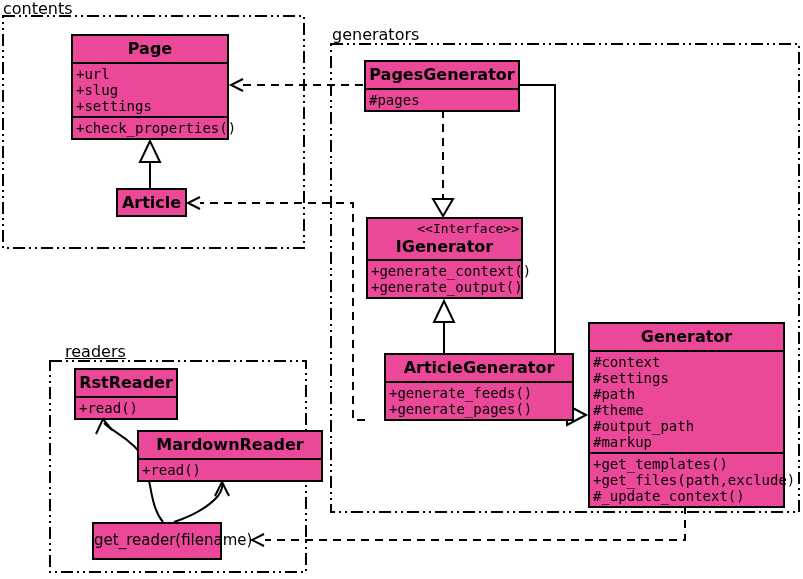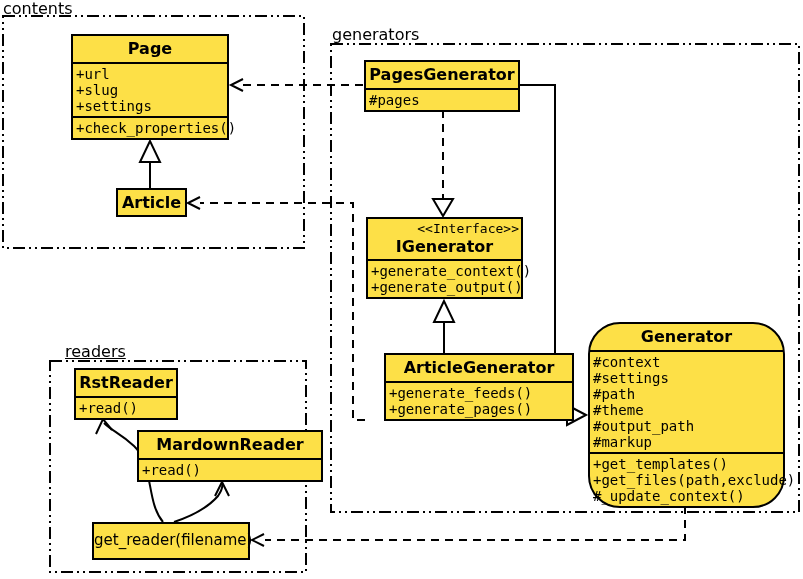--- a/index.html
+++ b/index.html
@@ -1,20 +1,20 @@
 <!DOCTYPE html>
 <html><head>
 <meta charset="utf-8">
 <style>
   html,body{margin:0;padding:0;background:#fff;}
   #stage{position:relative;width:803px;height:579px;background:#ffffff;overflow:hidden;
          font-family:"DejaVu Sans",sans-serif;color:#000;}
   #connectors{position:absolute;left:0;top:0;width:803px;height:579px;z-index:0;}
   .pkg-label{position:absolute;z-index:2;font-size:16px;line-height:17px;font-family:"DejaVu Sans",sans-serif;}
-  .uml-box{position:absolute;z-index:1;background:#fde047;border:2px solid #000;box-sizing:border-box;}
+  .uml-box{position:absolute;z-index:1;background:#ec4899;border:2px solid #000;box-sizing:border-box;}
   .uml-title{font-family:"DejaVu Sans",sans-serif;font-weight:bold;font-size:16px;line-height:20px;
              text-align:center;padding:3px 2px;white-space:nowrap;}
   .uml-stereo{font-family:"DejaVu Sans Mono",monospace;font-weight:normal;font-size:13px;line-height:16px;
               text-align:right;white-space:nowrap;}
   .uml-sect{border-top:2px solid #000;padding:2px 3px;font-family:"DejaVu Sans Mono",monospace;
             font-size:14px;}
   .uml-line{height:16px;line-height:16px;white-space:pre;}
   .plain-box .only{font-family:"DejaVu Sans",sans-serif;font-size:15px;text-align:center;line-height:32px;white-space:nowrap;}
   .title-only{display:flex;align-items:center;justify-content:center;}
 </style>
@@ -99,21 +99,21 @@
   </div>
 
   <div class="uml-box" style="left:384px;top:353px;width:190px;">
     <div class="uml-title">ArticleGenerator</div>
     <div class="uml-sect">
       <div class="uml-line">+generate_feeds()</div>
       <div class="uml-line">+generate_pages()</div>
     </div>
   </div>
 
-  <div class="uml-box" style="left:588px;top:322px;width:197px;border-radius:32px;">
+  <div class="uml-box" style="left:588px;top:322px;width:197px;">
     <div class="uml-title">Generator</div>
     <div class="uml-sect">
       <div class="uml-line">#context</div>
       <div class="uml-line">#settings</div>
       <div class="uml-line">#path</div>
       <div class="uml-line">#theme</div>
       <div class="uml-line">#output_path</div>
       <div class="uml-line">#markup</div>
     </div>
     <div class="uml-sect">
@@ -130,17 +130,17 @@
     </div>
   </div>
 
   <div class="uml-box" style="left:137px;top:430px;width:186px;">
     <div class="uml-title">MardownReader</div>
     <div class="uml-sect">
       <div class="uml-line">+read()</div>
     </div>
   </div>
 
-  <div class="uml-box plain-box" style="left:92px;top:522px;width:158px;height:38px;">
+  <div class="uml-box plain-box" style="left:92px;top:522px;width:130px;height:38px;">
     <div class="only">get_reader(filename)</div>
   </div>
 
 </div>
 
 </body></html>

